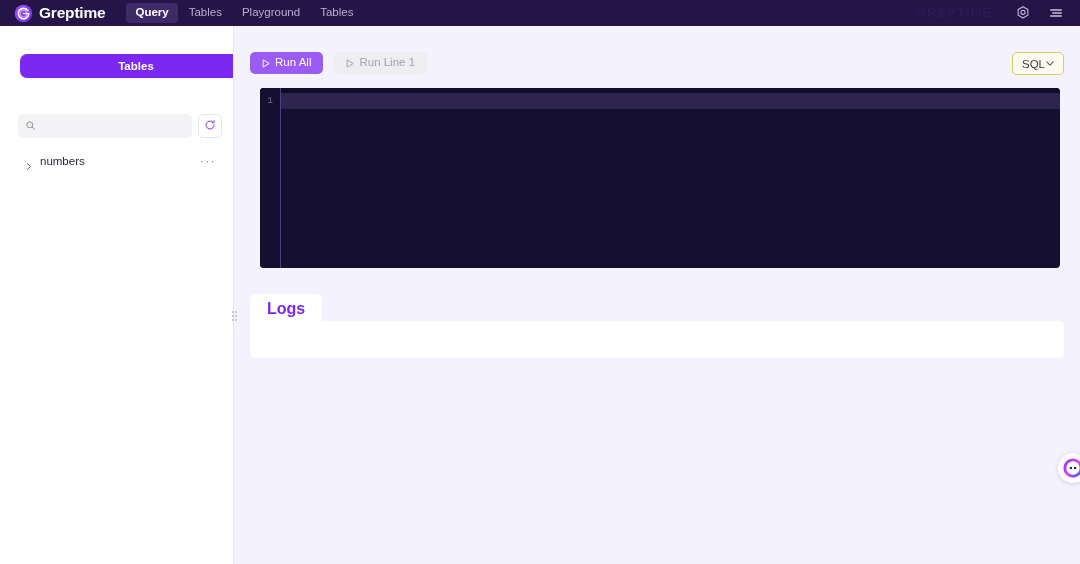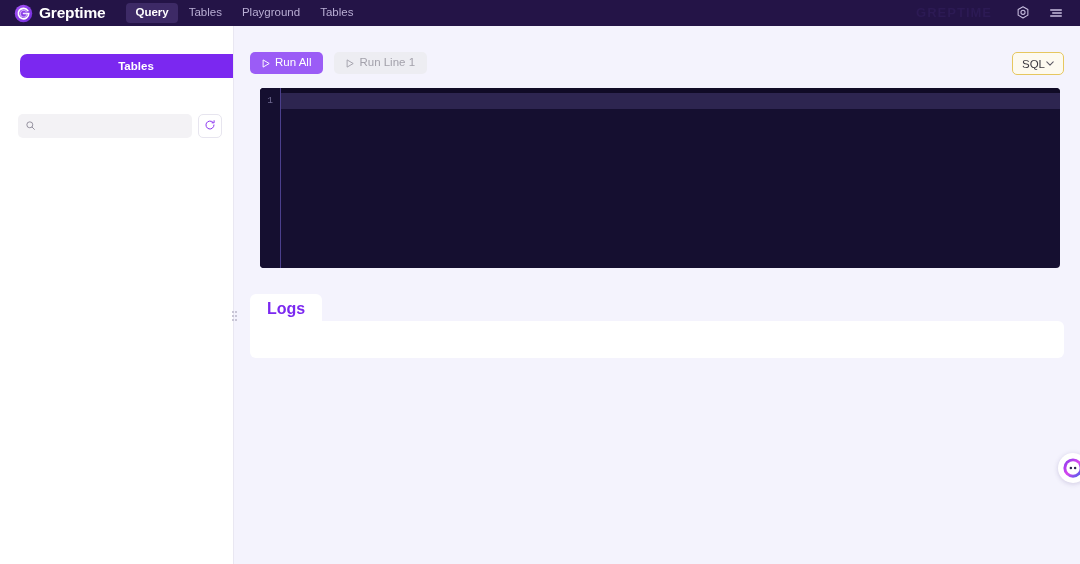--- a/index.html
+++ b/index.html
@@ -278,20 +278,31 @@
     <div id="refresh-button">
       <span>
         <svg width="12" height="12" viewBox="0 0 24 24" fill="none" stroke="#8b35f0" stroke-width="2" stroke-linecap="round">
           <path d="M20 12a8 8 0 1 1-2.6-5.9"></path>
           <polyline points="20.2,3.4 20.2,7.6 16,7.6"></polyline>
         </svg>
       </span>
     </div>
   </div>
 
+  <div id="table-list">
+    <div class="table-row">
+      <span class="chev">
+        <svg width="9" height="9" viewBox="0 0 24 24" fill="none" stroke="#46424f" stroke-width="2.3" stroke-linecap="round" stroke-linejoin="round">
+          <polyline points="9,4 17,12 9,20"></polyline>
+        </svg>
+      </span>
+      <span class="table-name">numbers</span>
+      <span class="row-more">···</span>
+    </div>
+  </div>
 </div>
 <div id="sidebar-border"></div>
 
 <div id="splitter">
   <svg width="5" height="13">
     <rect x="0" y="0" width="2" height="2" fill="#c9c6d6"></rect>
     <rect x="3" y="0" width="2" height="2" fill="#c9c6d6"></rect>
     <rect x="0" y="4" width="2" height="2" fill="#c9c6d6"></rect>
     <rect x="3" y="4" width="2" height="2" fill="#c9c6d6"></rect>
     <rect x="0" y="8" width="2" height="2" fill="#c9c6d6"></rect>

